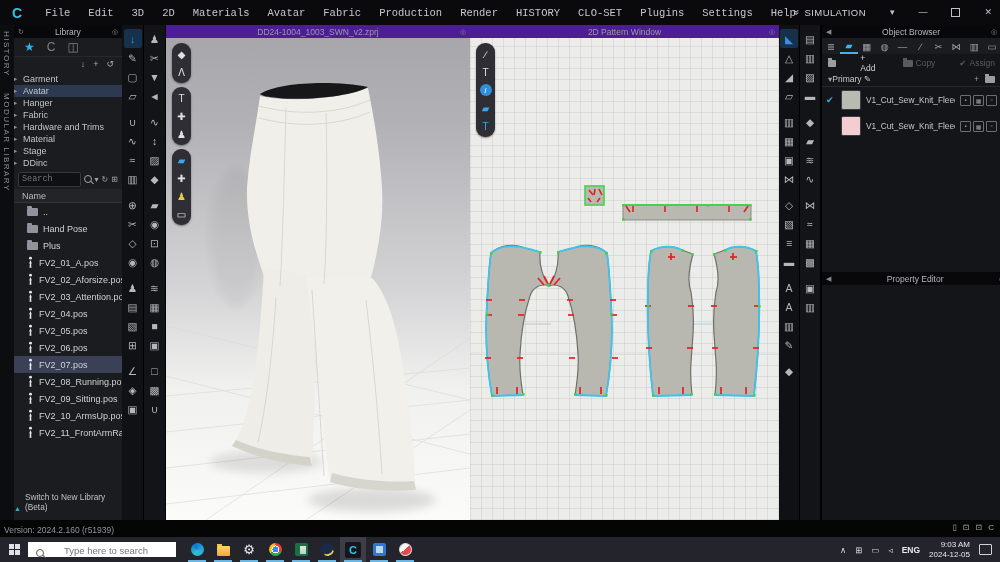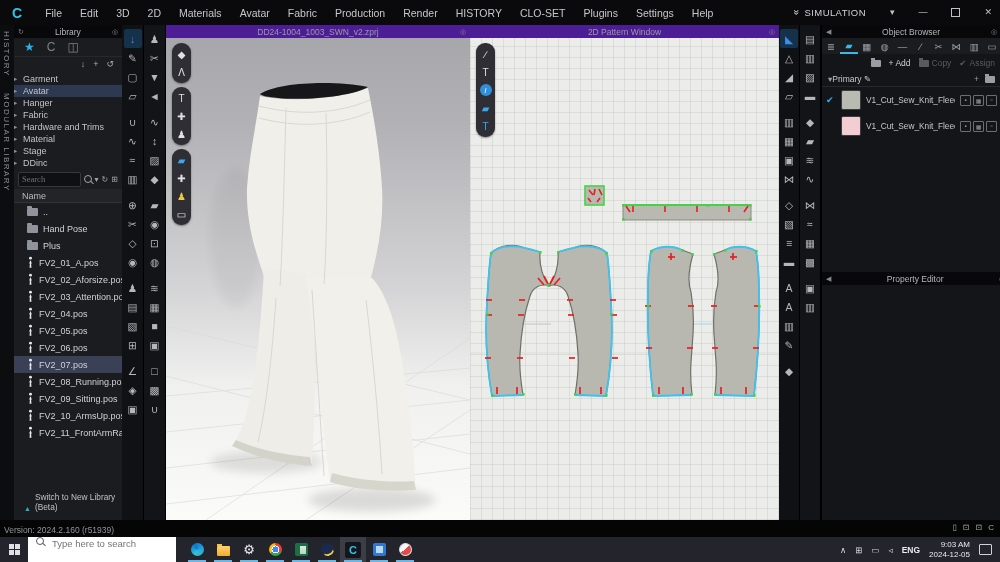--- a/index.html
+++ b/index.html
@@ -1,20 +1,20 @@
 <!DOCTYPE html>
 <html><head>
 <meta charset="utf-8">
 <style>
   html,body{margin:0;padding:0;background:#000;}
   .app{position:relative;width:1000px;height:562px;background:#050506;font-family:"Liberation Sans",sans-serif;overflow:hidden;-webkit-font-smoothing:antialiased;}
   
   .menubar{position:absolute;left:0;top:0;width:1000px;height:25px;background:#0a0a0c;display:flex;align-items:center;border-bottom:1px solid #000;}
   .logo{color:#2ec6e8;font-weight:bold;font-size:14px;margin:0 14px 0 12px;}
-  .menuitem{color:#c6c7cb;font-size:10.5px;padding:0 9px;cursor:default;}
+  .menuitem{color:#c6c7cb;font-size:10.5px;padding:0 9px;cursor:default;font-family:Liberation Mono, monospace;}
   .menu-right{position:absolute;right:8px;top:0;height:25px;display:flex;align-items:center;gap:24px;}
   .sim{display:flex;align-items:center;gap:5px;color:#d2d3d7;font-size:9.5px;letter-spacing:.4px;}
   .chev2{display:inline-block;transform:rotate(90deg);font-size:10px;color:#cfd0d4;}
   .winbtn{color:#c0c1c6;font-size:9px;line-height:1;}
   .maxbox{display:inline-block;width:7px;height:7px;border:1px solid #c0c1c6;}
   
   .leftrail{position:absolute;left:0;top:25px;width:14px;height:495px;background:#0c0d0f;}
   .vtext{position:absolute;left:2px;writing-mode:vertical-rl;font-size:8px;letter-spacing:1.5px;color:#8d8f96;}
   
   .library{position:absolute;left:14px;top:25px;width:108px;height:495px;background:#1a1c20;border-right:1px solid #000;font-size:9px;color:#c2c4c8;}
@@ -22,34 +22,34 @@
   .pin{color:#84878e;font-size:7px;}
   .libtabs{height:18px;display:flex;align-items:center;gap:12px;padding-left:10px;border-bottom:1px solid #26282c;}
   .libtab{font-size:12px;color:#7d8087;}
   .libtab.star{color:#2bb3e8;}
   .libactions{height:14px;display:flex;align-items:center;justify-content:flex-end;gap:8px;padding-right:8px;color:#a8abb2;font-size:9px;}
   .tree{padding-top:2px;}
   .trow{height:12px;display:flex;align-items:center;gap:3px;}
   .trow .arr{width:6px;font-size:6.5px;color:#8b8e95;}
   .trow.sel{background:#2c3950;}
   .searchrow{height:20px;display:flex;align-items:center;gap:3px;padding:0 4px;}
-  .searchbox{flex:1;height:13px;background:#0f1013;border:1px solid #35383e;border-radius:2px;color:#8d9097;font-size:8.5px;padding:0 3px;font-family:Liberation Serif, serif;min-width:0;}
+  .searchbox{flex:1;height:13px;background:#0f1013;border:1px solid #35383e;border-radius:2px;color:#8d9097;font-size:8.5px;padding:0 3px;font-family:Liberation Mono, monospace;min-width:0;}
   .mag{width:6px;height:6px;border:1.2px solid #a0a3aa;border-radius:50%;position:relative;flex:none;}
   .mag::after{content:"";position:absolute;width:4px;height:1.2px;background:#a0a3aa;transform:rotate(45deg);right:-3px;bottom:-1px;}
   .sico{color:#a0a3aa;font-size:8px;flex:none;}
   .namehead{height:13px;background:#222428;border-bottom:1px solid #333;display:flex;align-items:center;padding-left:8px;color:#b8bac0;}
   .plist{height:242px;overflow:hidden;}
   .prow{height:17px;display:flex;align-items:center;gap:5px;padding-left:13px;}
   .prow.sel{background:#3a4156;}
   .fico{display:none;width:11px;height:8px;background:#8f949c;border-radius:1px;position:relative;flex:none;}
   .fico::before{content:"";position:absolute;top:-2px;left:0;width:5px;height:2px;background:#8f949c;border-radius:1px 1px 0 0;}
   .prow.folder .fico{display:block;}
   .pico{flex:none;}
   .plabel{font-size:9px;color:#d0d2d6;white-space:nowrap;}
-  .libfoot{position:absolute;left:0;bottom:8px;width:100%;display:flex;align-items:flex-end;gap:4px;padding-left:10px;font-size:8.3px;color:#c0c2c6;}
+  .libfoot{position:absolute;left:0;bottom:8px;width:100%;display:flex;align-items:flex-end;gap:4px;font-size:8.3px;color:#c0c2c6;}
   .tri{color:#2fb3ba;font-size:7px;}
   
   .toolcol{position:absolute;top:25px;height:495px;width:22px;background:#101114;border-right:1px solid #000;display:flex;flex-direction:column;align-items:center;padding-top:4px;box-sizing:border-box;}
   .toolcol.alt{background:#131418;}
   .ticon{width:18px;height:19px;display:flex;align-items:center;justify-content:center;color:#b4b8be;font-size:10.5px;flex:none;border-radius:2px;}
   .ticon.sel{background:#16324a;color:#3b8de8;}
   .ticon.gap{margin-top:7px;}
   
   .vp{position:absolute;top:25px;height:495px;}
   .vptitle{height:13px;background:#4c1d95;display:flex;align-items:center;justify-content:center;color:#9a9ca2;font-size:8.5px;position:relative;}
@@ -65,21 +65,21 @@
   .fbtn{width:15px;height:16px;display:flex;align-items:center;justify-content:center;color:#e0e1e4;font-size:10px;}
   .fbtn.blue{color:#3aa8f0;}
   .fbtn.yellow{color:#e8c84a;}
   .fbtn.info{color:#fff;background:#2f8fd8;border-radius:50%;width:12px;height:12px;font-size:8px;margin:2px auto;font-style:italic;}
   
   .rightpanel{position:absolute;left:821px;top:25px;width:179px;height:495px;background:#141518;border-left:1px solid #000;}
   .obtabs{height:16px;background:#1a1c20;display:flex;align-items:center;}
   .obtab{flex:1;text-align:center;color:#9ea1a8;font-size:9.5px;height:100%;display:flex;align-items:center;justify-content:center;box-sizing:border-box;}
   .obtab.active{color:#3fb6ea;border-bottom:2px solid #3fb6ea;}
   .obactions{height:18px;display:flex;align-items:center;gap:8px;padding:0 6px;justify-content:flex-end;font-size:8.5px;}
-  .obact{color:#d0d2d6;display:flex;gap:3px;align-items:center;}
+  .obact{color:#d0d2d6;display:flex;gap:3px;align-items:center;margin-left:16px;}
   .obact.dis{color:#565a61;}
   .foldico{width:10px;height:7px;background:#9a9da4;border-radius:1px;position:relative;display:inline-block;}
   .foldico::before{content:"";position:absolute;top:-2px;left:0;width:4px;height:2px;background:#9a9da4;}
   .foldico.dim{background:#565a61;}
   .foldico.dim::before{background:#565a61;}
   .primaryrow{height:14px;display:flex;align-items:center;padding:0 6px;color:#9a9da4;font-size:8.5px;border-bottom:1px solid #26282c;}
   .primaryrow .mid{flex:1;text-align:left;color:#c8cace;}
   .fabrow{height:26px;display:flex;align-items:center;gap:5px;padding:0 4px;}
   .fcheck{width:10px;color:#2fb3e8;font-size:9px;visibility:hidden;}
   .fabrow.checked .fcheck{visibility:visible;}
@@ -91,21 +91,21 @@
   .arrL{color:#84878e;font-size:7px;}
   
   .bottomstrip{position:absolute;left:0;top:520px;width:1000px;height:17px;background:#050506;color:#93959b;font-size:8.5px;}
   .version{position:absolute;left:4px;top:5px;}
   .statusicons{position:absolute;right:6px;top:3px;display:flex;gap:6px;color:#a8abb0;font-size:8px;}
   
   .taskbar{position:absolute;left:0;top:537px;width:1000px;height:25px;background:#23242c;display:flex;align-items:center;}
   .startbtn{width:28px;height:25px;display:flex;align-items:center;justify-content:center;}
   .winlogo{width:11px;height:11px;display:grid;grid-template-columns:5px 5px;grid-template-rows:5px 5px;gap:1px;}
   .winlogo span{background:#dfe1e6;}
-  .tbsearch{width:148px;height:25px;background:#fff;display:flex;align-items:flex-start;gap:6px;padding:0 8px;box-sizing:border-box;}
+  .tbsearch{width:148px;height:15px;background:#fff;display:flex;align-items:flex-end;gap:18px;padding:0 8px;box-sizing:border-box;}
   .tbsearch .mag{border-color:#5a5a60;}
   .tbsearch .mag::after{background:#5a5a60;}
   .tbsearch input{border:0;outline:none;flex:1;font-size:9.5px;color:#5a5a60;font-family:"Liberation Sans",sans-serif;min-width:0;}
   .tbapps{display:flex;margin-left:8px;height:25px;}
   .tbapp{width:26px;height:25px;position:relative;display:flex;align-items:center;justify-content:center;}
   .tbapp.active{background:#3c3d47;}
   .runline{position:absolute;bottom:0;left:4px;width:18px;height:2px;background:#6bb7e4;}
   .appico{width:13px;height:13px;display:block;}
   .edge .appico{border-radius:50%;background:conic-gradient(from 210deg,#35c1cf,#0b78d1,#2aa7d8,#35c1cf);}
   .explorer .appico{height:10px;margin-top:2px;background:linear-gradient(#ffd45e,#f0a93c);border-radius:1px;position:relative;}

